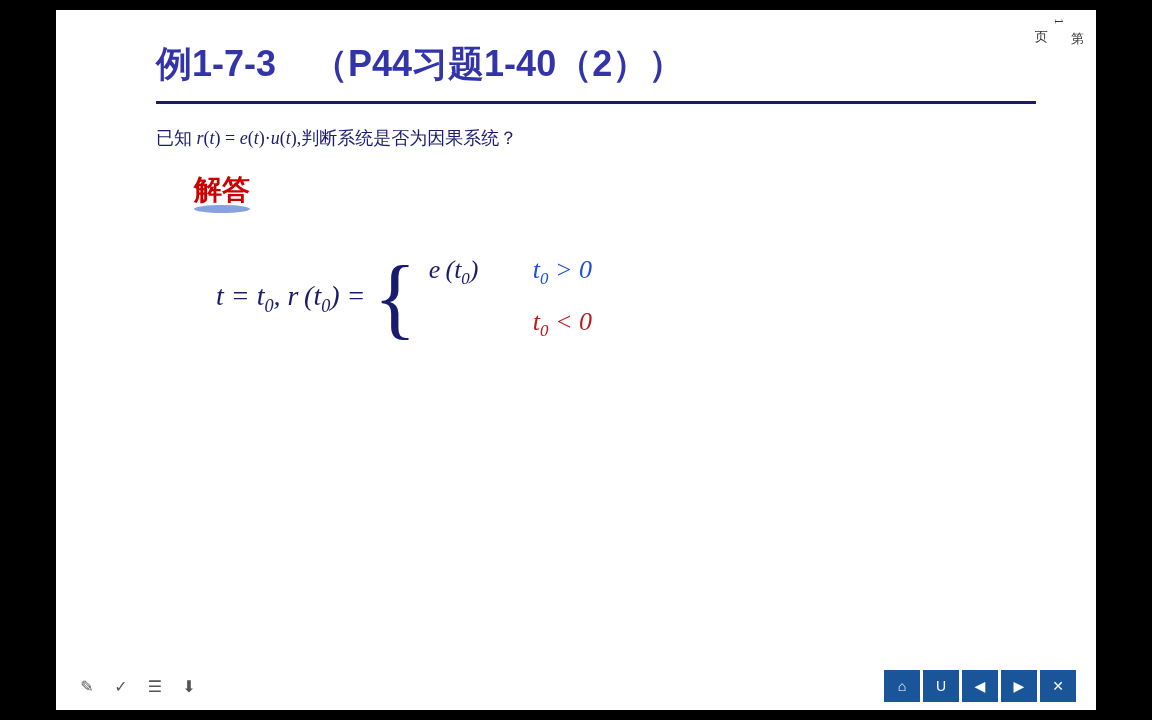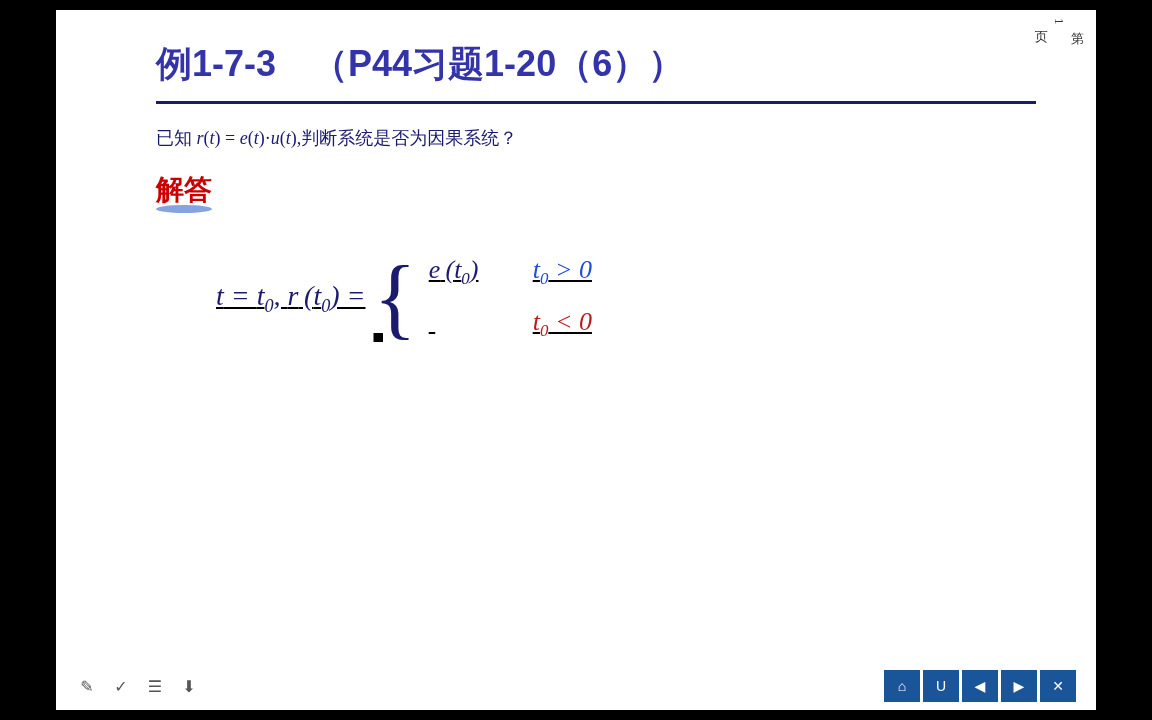--- a/index.html
+++ b/index.html
@@ -60,20 +60,21 @@
       color: #1a1a6e;
       margin-bottom: 18px;
       font-family: 'SimSun', 'Microsoft YaHei', serif;
       line-height: 1.6;
     }
 
     .solution-label {
       display: inline-block;
       margin-bottom: 24px;
       position: relative;
+      margin-left: 38px;
     }
 
     .solution-label-text {
       font-size: 28px;
       font-weight: bold;
       color: #cc0000;
       font-family: 'SimHei', 'Microsoft YaHei', sans-serif;
       position: relative;
       z-index: 1;
     }
@@ -91,21 +92,20 @@
 
     .math-content {
       margin-top: 20px;
       margin-left: 60px;
     }
 
     .math-equation {
       display: flex;
       align-items: center;
       gap: 0px;
-      text-decoration: underline;
     }
 
     .math-lhs {
       font-size: 28px;
       color: #1a1a6e;
       font-style: italic;
       margin-right: 8px;
     }
 
     .brace-left {
@@ -203,21 +203,21 @@
 <div class="slide-container">
 
   <div class="page-indicator">
     第<br>1<br>页
   </div>
 
   <div class="content-area">
 
     
     <div class="title">
-      例1-7-3　（P44习题1-20（6））
+      例1-7-3　（P44习题1-40（2））
     </div>
 
     
     <div class="divider"></div>
 
     
     <div class="problem-text">
       已知 <span class="math-inline">r</span>(<span class="math-inline">t</span>) = <span class="math-inline">e</span>(<span class="math-inline">t</span>)·<span class="math-inline">u</span>(<span class="math-inline">t</span>),判断系统是否为因果系统？
     </div>
 

